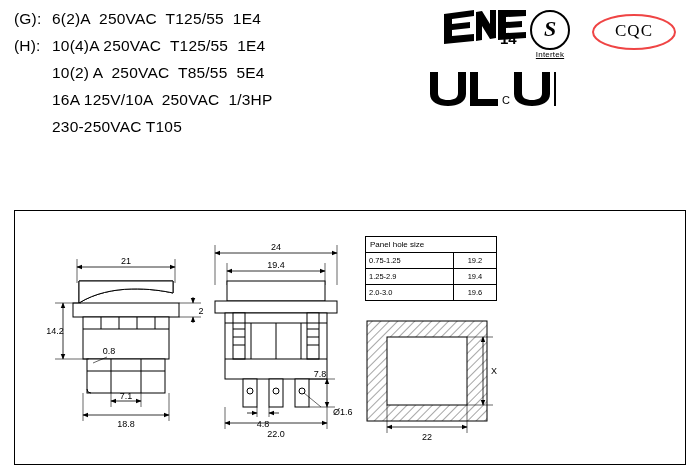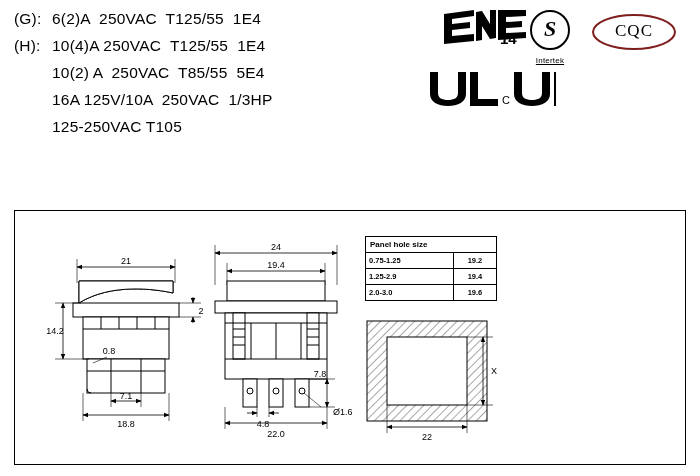--- a/index.html
+++ b/index.html
@@ -77,33 +77,33 @@
     margin: 0 auto;
     font-size: 22px;
     line-height: 34px;
     font-family: "Liberation Serif", serif;
     font-style: italic;
     font-weight: bold;
   }
   .intertek-cap {
     font-size: 8px;
     letter-spacing: 0.2px;
-    margin-top: 6px;
+    margin-top: 0;
     text-decoration: underline;
   }
   .cqc {
     left: 168px;
     top: 6px;
     width: 84px;
     height: 34px;
   }
   .cqc-oval {
     width: 80px;
     height: 32px;
-    border: 2px solid #7f1d1d;
+    border: 2px solid #ef4444;
     border-radius: 50%;
     text-align: center;
     font-size: 17px;
     line-height: 30px;
     font-family: "Liberation Serif", serif;
     letter-spacing: 1px;
   }
   .ulmark {
     left: 4px;
     top: 56px;
@@ -132,21 +132,21 @@
     top: 25px;
     width: 132px;
     border: 1px solid #000;
     border-collapse: collapse;
     font-size: 7.5px;
     background: #fff;
   }
   .hole-table td, .hole-table th {
     border: 1px solid #000;
     padding: 2px 3px;
-    font-weight: bold;
+    font-weight: normal;
     text-align: left;
     height: 11px;
   }
   .hole-table .title-cell {
     text-align: left;
     font-size: 8px;
     padding-left: 4px;
   }
   .hole-table td.num, .hole-table th.num {
     text-align: center;
@@ -170,21 +170,21 @@
     <div class="rating-row">
       <span class="rating-label"></span>
       <span class="rating-text">10(2) A  250VAC  T85/55  5E4</span>
     </div>
     <div class="rating-row">
       <span class="rating-label"></span>
       <span class="rating-text">16A 125V/10A  250VAC  1/3HP</span>
     </div>
     <div class="rating-row">
       <span class="rating-label"></span>
-      <span class="rating-text">125-250VAC T105</span>
+      <span class="rating-text">230-250VAC T105</span>
     </div>
   </div>
 
   <div class="certs">
 
     <div class="cert enec">
       <svg width="92" height="38" viewBox="0 0 92 38">
         <g fill="#000">
 
           <polygon points="4,4 34,0 34,6 12,9 12,14 30,12 30,18 12,20 12,26 34,24 34,31 4,34"></polygon>

